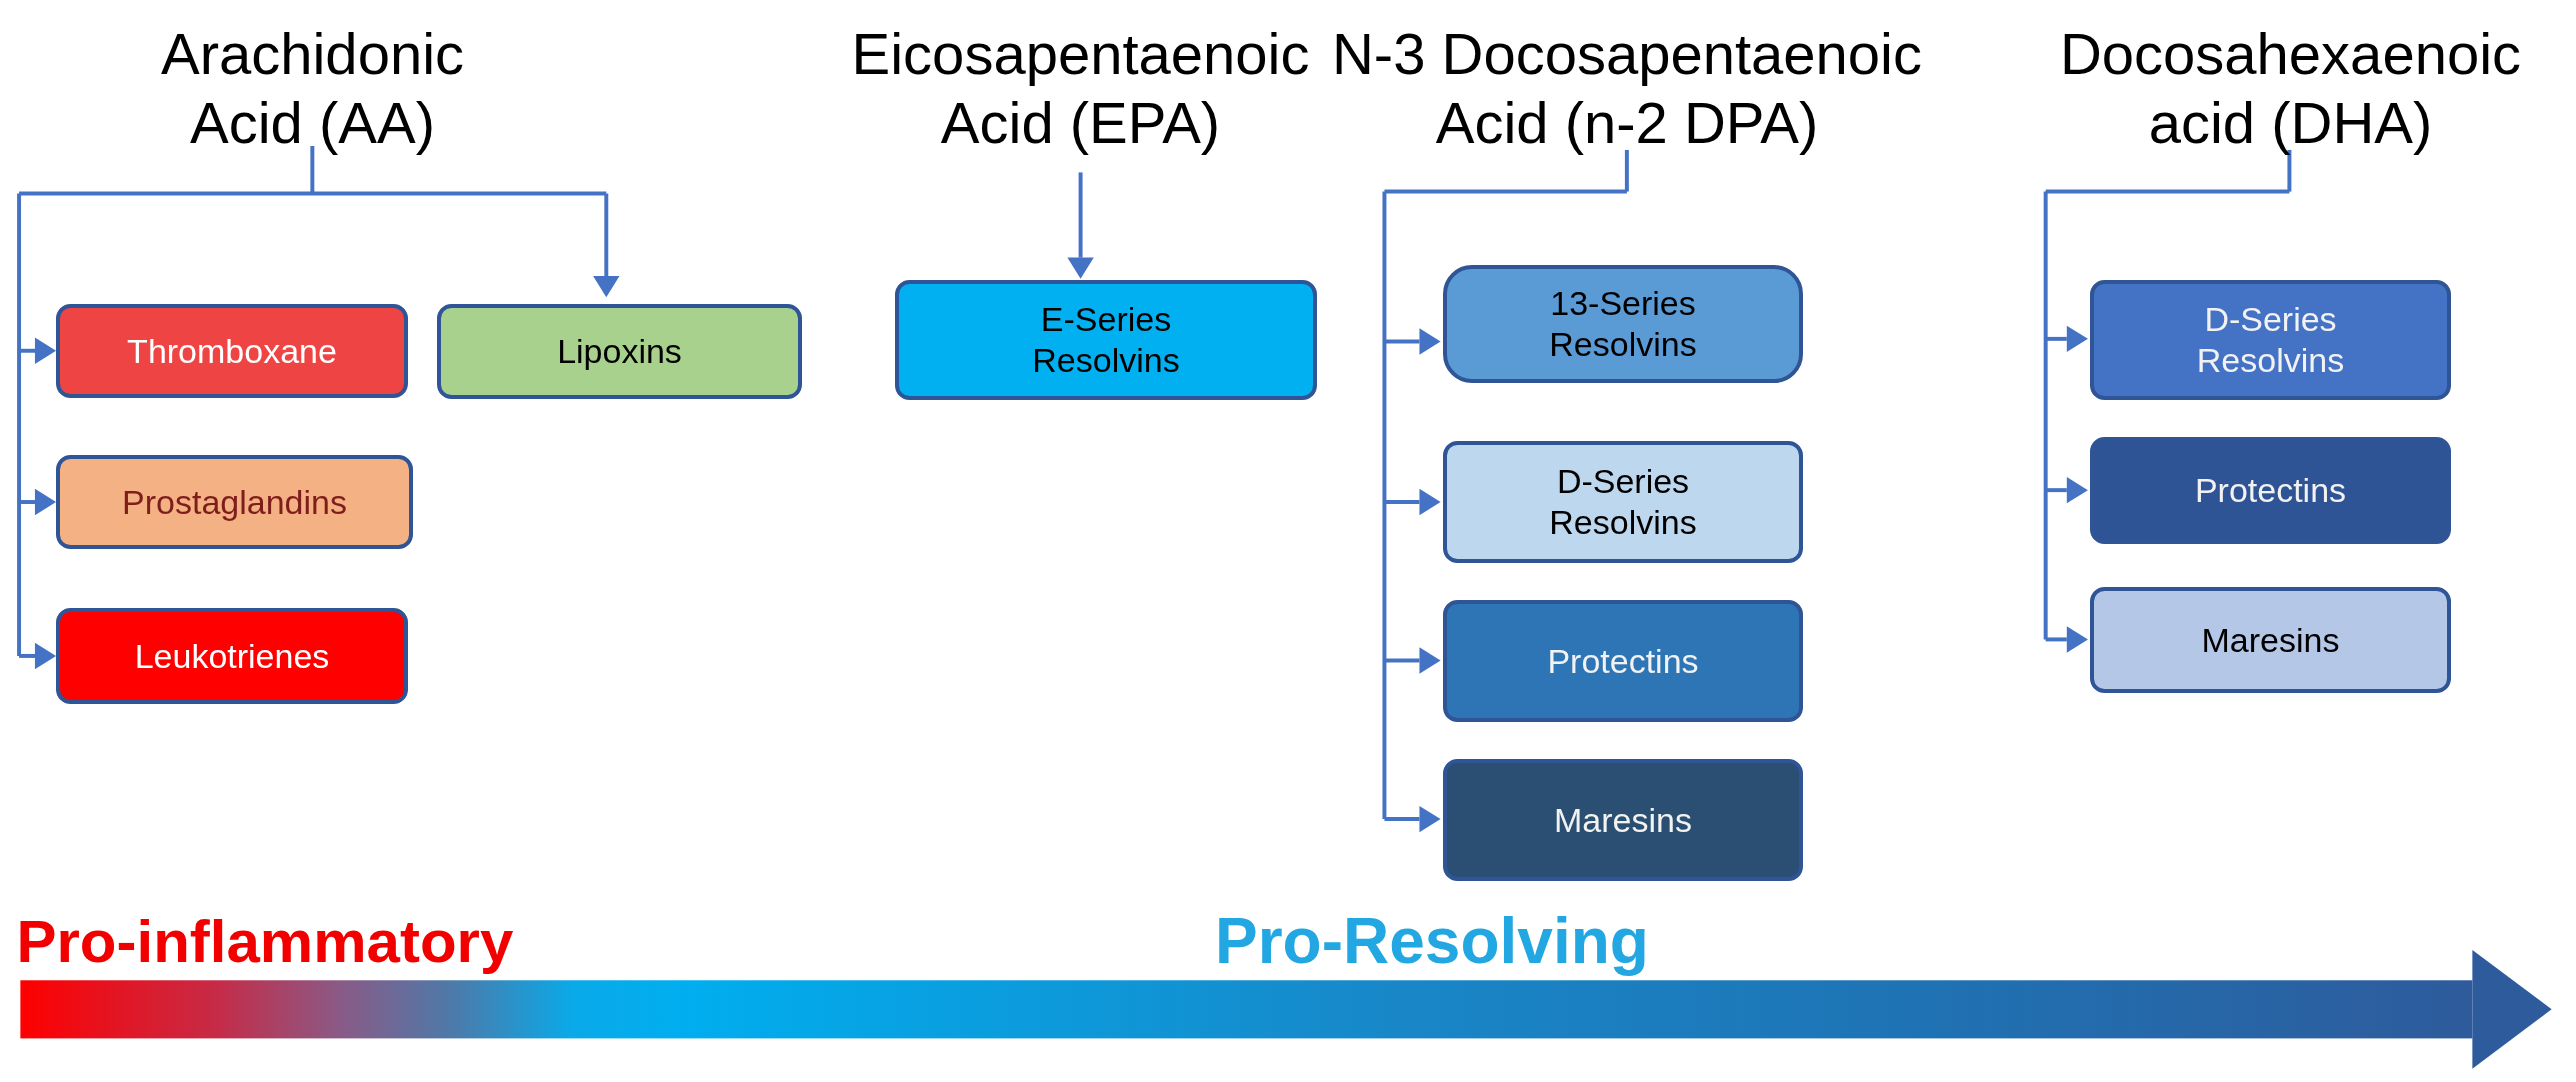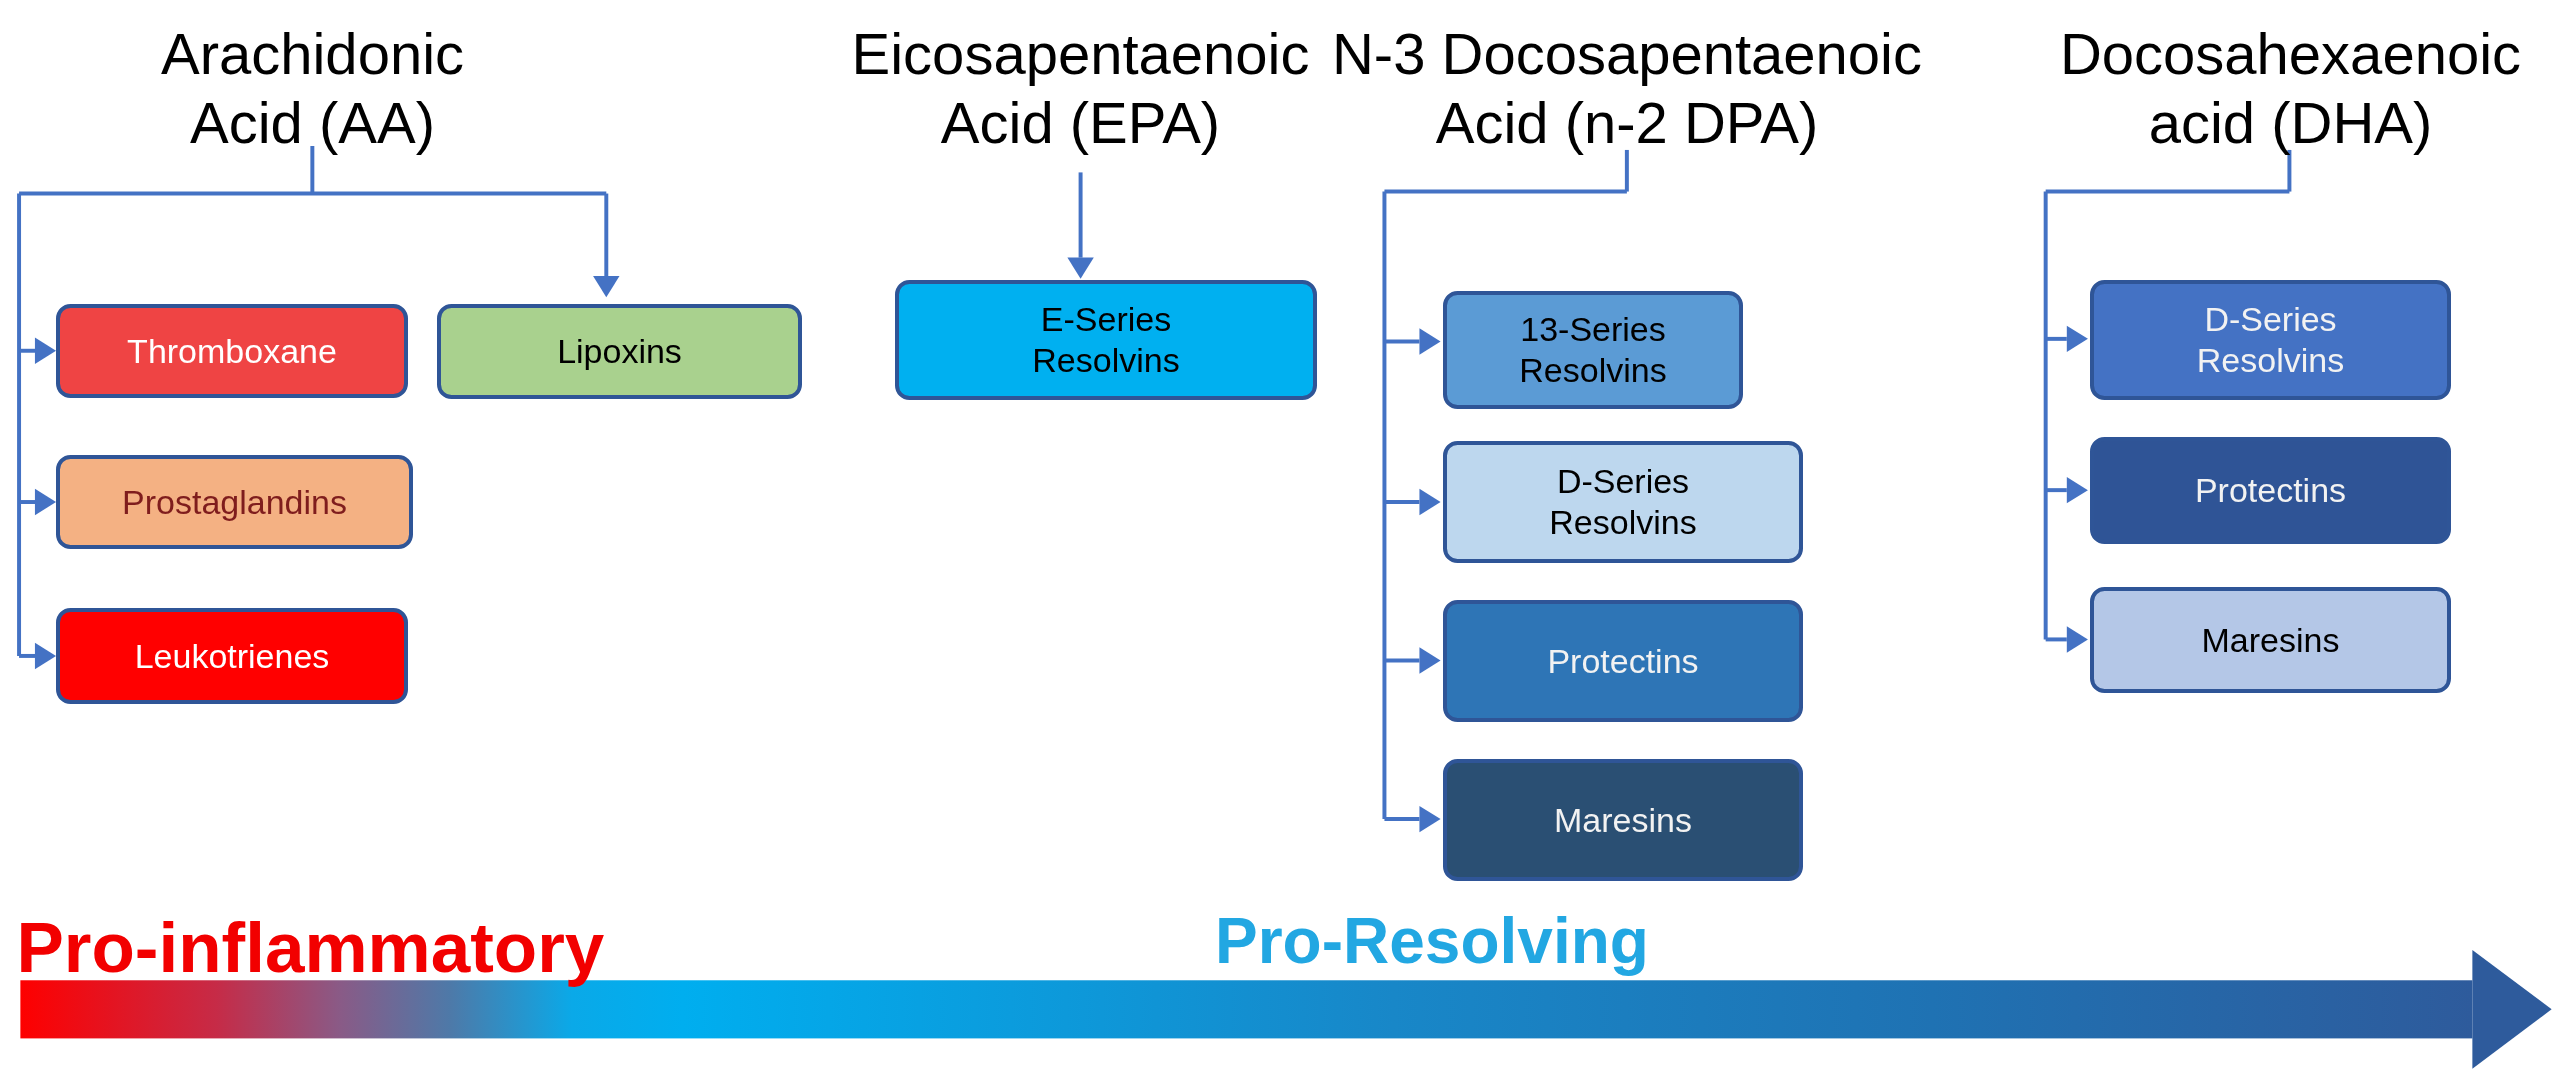--- a/index.html
+++ b/index.html
@@ -27,41 +27,41 @@
     box-sizing:border-box;
     text-align:center;
   }
   .box .bl{display:block;white-space:nowrap;}
   
   .b-thromboxane   {left:56px;  top:304px;  width:352px; height:94px;}
   .b-lipoxins      {left:437px; top:304px;  width:365px; height:95px;}
   .b-prostaglandins{left:56px;  top:455px;  width:357px; height:94px;}
   .b-leukotrienes  {left:56px;  top:608px;  width:352px; height:96px;}
   .b-eseries       {left:895px;top:280px;  width:422px; height:120px;}
-  .b-13series      {left:1443px;top:291px;  width:300px; height:118px;}
+  .b-13series      {left:1443px;top:265px;  width:360px; height:118px;border-radius:29px;}
   .b-dpa-dseries   {left:1443px;top:441px;  width:360px; height:122px;}
   .b-dpa-protectins{left:1443px;top:600px;  width:360px; height:122px;}
   .b-dpa-maresins  {left:1443px;top:759px; width:360px; height:122px;}
   .b-dha-dseries   {left:2090px;top:280px;  width:361px; height:120px;}
   .b-dha-protectins{left:2090px;top:437px;  width:361px; height:107px;}
   .b-dha-maresins  {left:2090px;top:587px;  width:361px; height:106px;}
   
   .t-aa {left:48px;   width:529px;}
   .t-epa{left:816px; width:529px;}
   .t-dpa{left:1323px; width:608px;}
   .t-dha{left:2026px; width:529px;}
   
   #overlay{position:absolute;left:0;top:0;width:2576px;height:1082px;}
   
   .axis-label{
     position:absolute;
     font-weight:700;
     white-space:nowrap;
   }
-  .axis-left {left:16.5px;  top:907px; font-size:71px;}
+  .axis-left {left:16.5px;  top:907px; font-size:60px;}
   .axis-right{left:1215px;top:904px; font-size:64px;}
 </style>
 </head>
 <body>
 
 <svg id="overlay" viewBox="0 0 3898 1638" xmlns="http://www.w3.org/2000/svg">
   <defs>
     <linearGradient id="barGrad" x1="0" y1="0" x2="1" y2="0">
       <stop offset="0" stop-color="#FE0000"></stop>
       <stop offset="0.08" stop-color="#C62B47"></stop>

